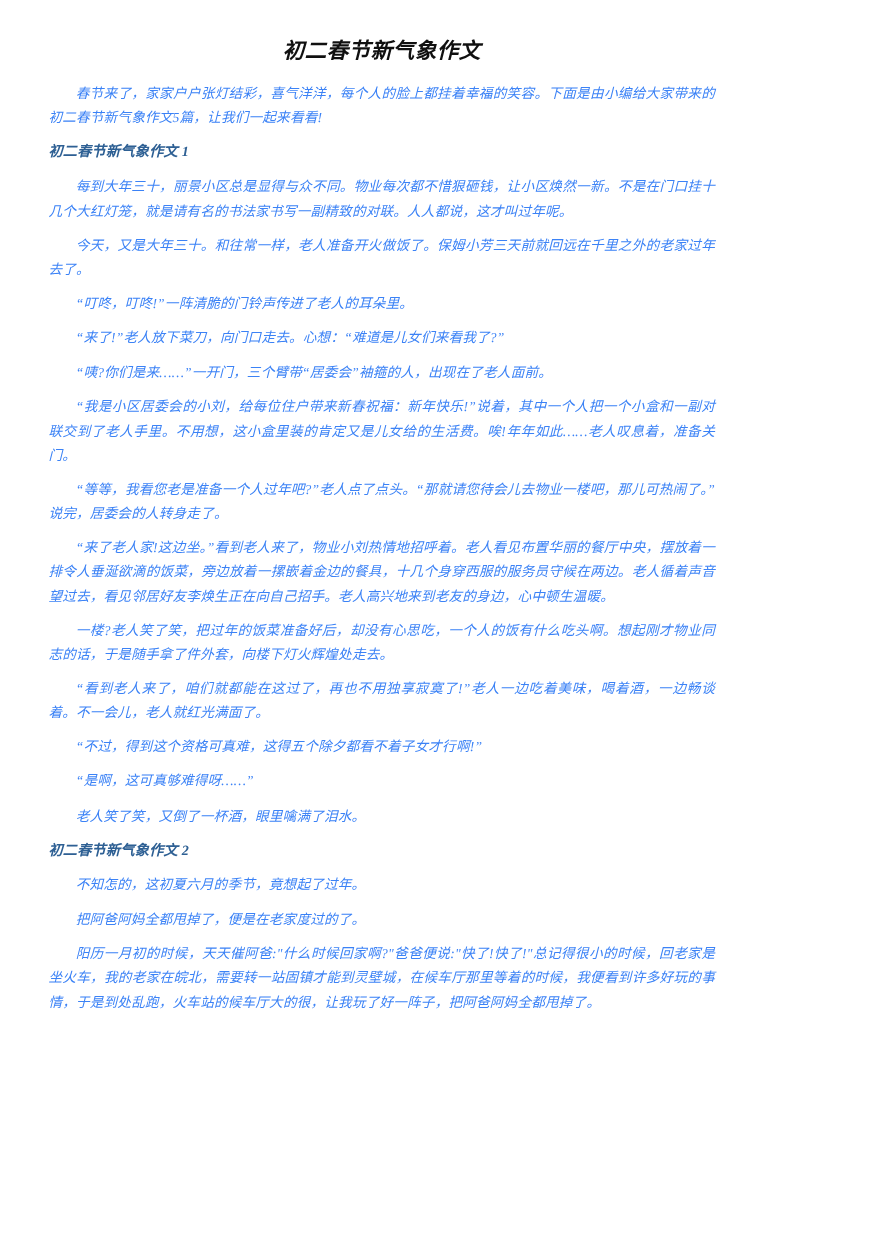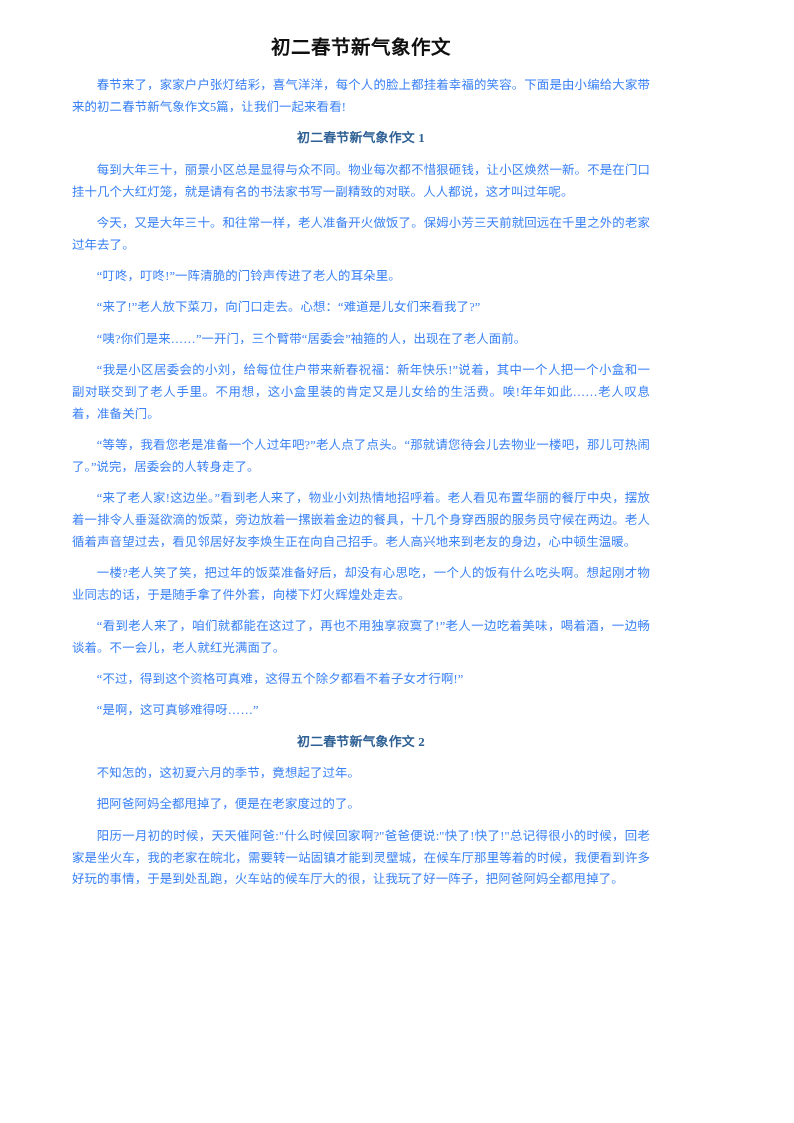--- a/index.html
+++ b/index.html
@@ -12,22 +12,23 @@
     width: 794px;
     height: 1123px;
     font-family: "Liberation Serif", "DejaVu Serif", serif;
     color: #1a1a1a;
     overflow: hidden;
   }
   .page {
     width: 722px;
     height: 1123px;
     box-sizing: border-box;
-    padding: 26px 72px 0 72px;
+    padding: 26px 72px 0 44px;
     position: relative;
+    font-style: italic;
   }
   .doc-title {
     text-align: center;
     font-size: 19.5px;
     font-weight: bold;
     letter-spacing: 0.5px;
     margin: 8px 0 14px 0;
     color: #101010;
     line-height: 1.4;
   }
@@ -43,21 +44,20 @@
   .para.indent {
     text-indent: 2em;
   }
   .section-heading {
     font-size: 12.9px;
     line-height: 21.5px;
     font-weight: bold;
     color: #2e6094;
     margin: 4px 0 10px 0;
     letter-spacing: 0.2px;
-    text-align: center;
   }
 </style>
 </head>
 <body>
 
 <div class="page">
 
   <h1 class="doc-title">初二春节新气象作文</h1>
 
   <p class="para indent">春节来了，家家户户张灯结彩，喜气洋洋，每个人的脸上都挂着幸福的笑容。下面是由小编给大家带来的初二春节新气象作文5篇，让我们一起来看看!</p>
@@ -69,20 +69,21 @@
   <p class="para indent">“叮咚，叮咚!”一阵清脆的门铃声传进了老人的耳朵里。</p>
   <p class="para indent">“来了!”老人放下菜刀，向门口走去。心想：“难道是儿女们来看我了?”</p>
   <p class="para indent">“咦?你们是来……”一开门，三个臂带“居委会”袖箍的人，出现在了老人面前。</p>
   <p class="para indent">“我是小区居委会的小刘，给每位住户带来新春祝福：新年快乐!”说着，其中一个人把一个小盒和一副对联交到了老人手里。不用想，这小盒里装的肯定又是儿女给的生活费。唉!年年如此……老人叹息着，准备关门。</p>
   <p class="para indent">“等等，我看您老是准备一个人过年吧?”老人点了点头。“那就请您待会儿去物业一楼吧，那儿可热闹了。”说完，居委会的人转身走了。</p>
   <p class="para indent">“来了老人家!这边坐。”看到老人来了，物业小刘热情地招呼着。老人看见布置华丽的餐厅中央，摆放着一排令人垂涎欲滴的饭菜，旁边放着一摞嵌着金边的餐具，十几个身穿西服的服务员守候在两边。老人循着声音望过去，看见邻居好友李焕生正在向自己招手。老人高兴地来到老友的身边，心中顿生温暖。</p>
   <p class="para indent">一楼?老人笑了笑，把过年的饭菜准备好后，却没有心思吃，一个人的饭有什么吃头啊。想起刚才物业同志的话，于是随手拿了件外套，向楼下灯火辉煌处走去。</p>
   <p class="para indent">“看到老人来了，咱们就都能在这过了，再也不用独享寂寞了!”老人一边吃着美味，喝着酒，一边畅谈着。不一会儿，老人就红光满面了。</p>
   <p class="para indent">“不过，得到这个资格可真难，这得五个除夕都看不着子女才行啊!”</p>
   <p class="para indent">“是啊，这可真够难得呀……”</p>
+  <p class="para indent">老人笑了笑，又倒了一杯酒，眼里噙满了泪水。</p>
 
   <h2 class="section-heading">初二春节新气象作文 2</h2>
 
   <p class="para indent">不知怎的，这初夏六月的季节，竟想起了过年。</p>
   <p class="para indent">把阿爸阿妈全都甩掉了，便是在老家度过的了。</p>
   <p class="para indent">阳历一月初的时候，天天催阿爸:"什么时候回家啊?"爸爸便说:"快了!快了!"总记得很小的时候，回老家是坐火车，我的老家在皖北，需要转一站固镇才能到灵壁城，在候车厅那里等着的时候，我便看到许多好玩的事情，于是到处乱跑，火车站的候车厅大的很，让我玩了好一阵子，把阿爸阿妈全都甩掉了。</p>
 
 </div>
 
 </body></html>

